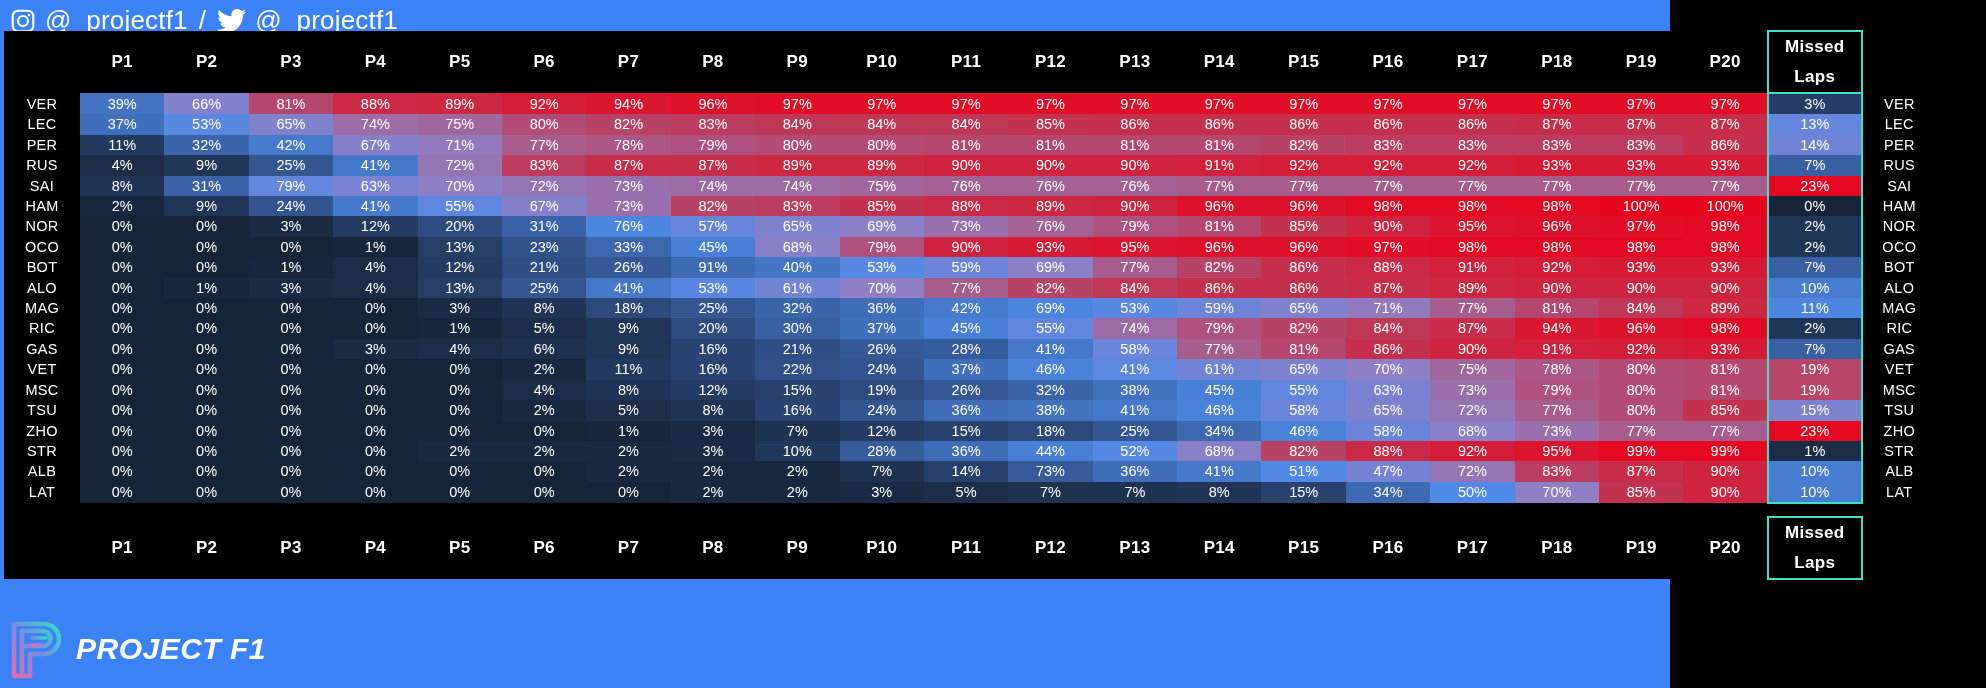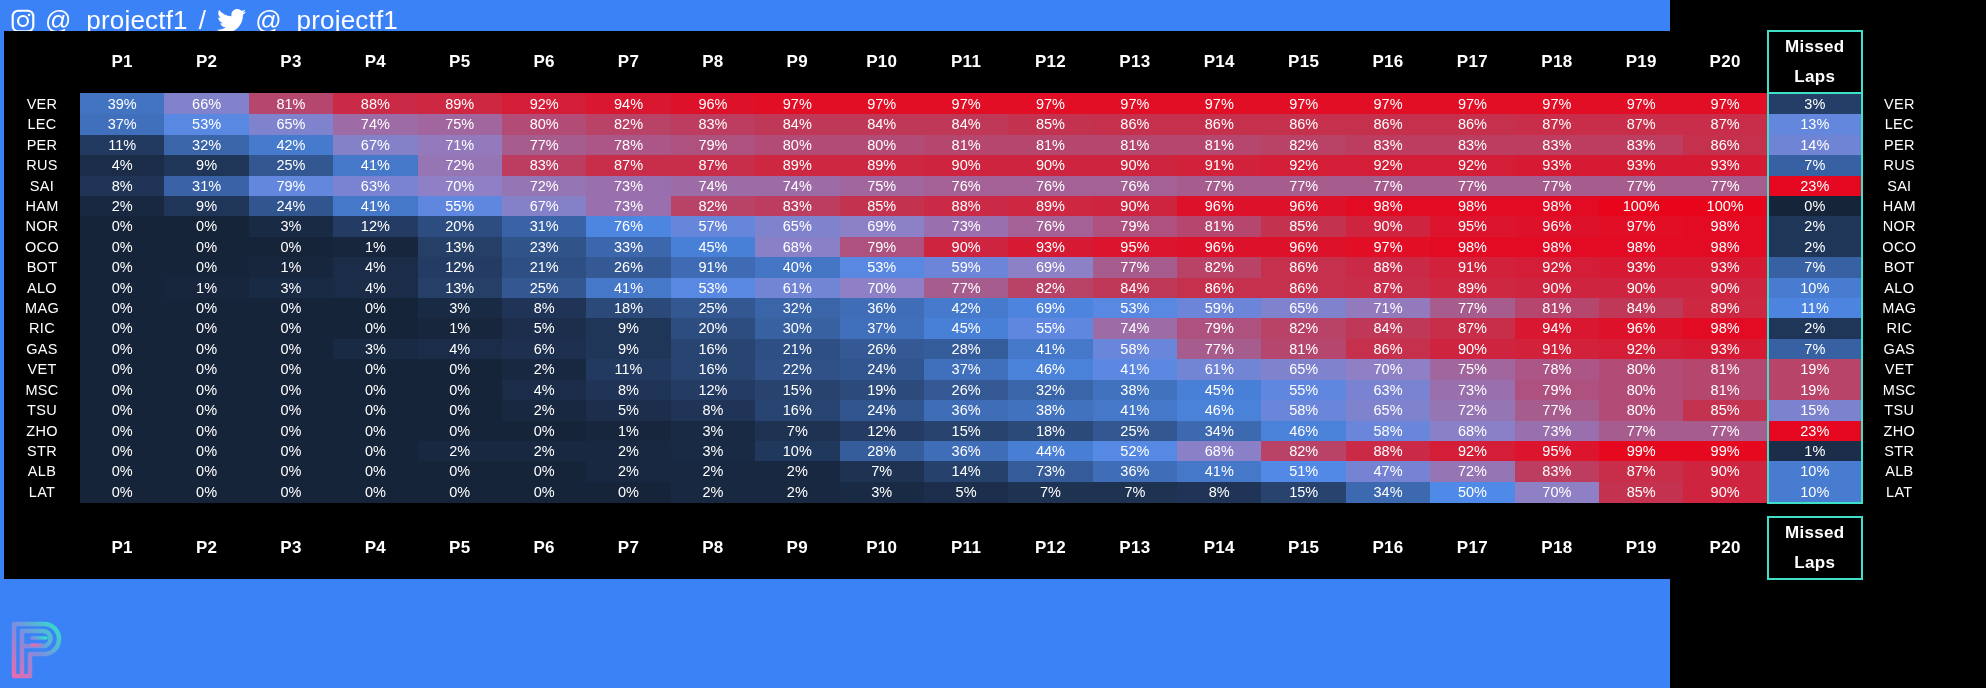--- a/index.html
+++ b/index.html
@@ -756,15 +756,16 @@
           <linearGradient id="pf1g" x1="0" y1="1" x2="1" y2="0">
             <stop offset="0" stop-color="#e86bb0"></stop>
             <stop offset="0.5" stop-color="#7a8ee0"></stop>
             <stop offset="1" stop-color="#2fe0c8"></stop>
           </linearGradient>
         </defs>
         <path d="M6 6 h30 a15 15 0 0 1 0 30 h-14 v22 h-8 v-30 h21 a7.5 7.5 0 0 0 0-15 h-21 v45 h-8 z" fill="none" stroke="url(#pf1g)" stroke-width="4.5" stroke-linejoin="round"></path>
         <path d="M24 20 h14 M24 27 h9" stroke="url(#pf1g)" stroke-width="3.5" stroke-linecap="round"></path>
       </svg>
     </span>
+    <span class="wordmark">PROJECT F1</span>
   </div>
 
 </div>
 
 </body></html>

